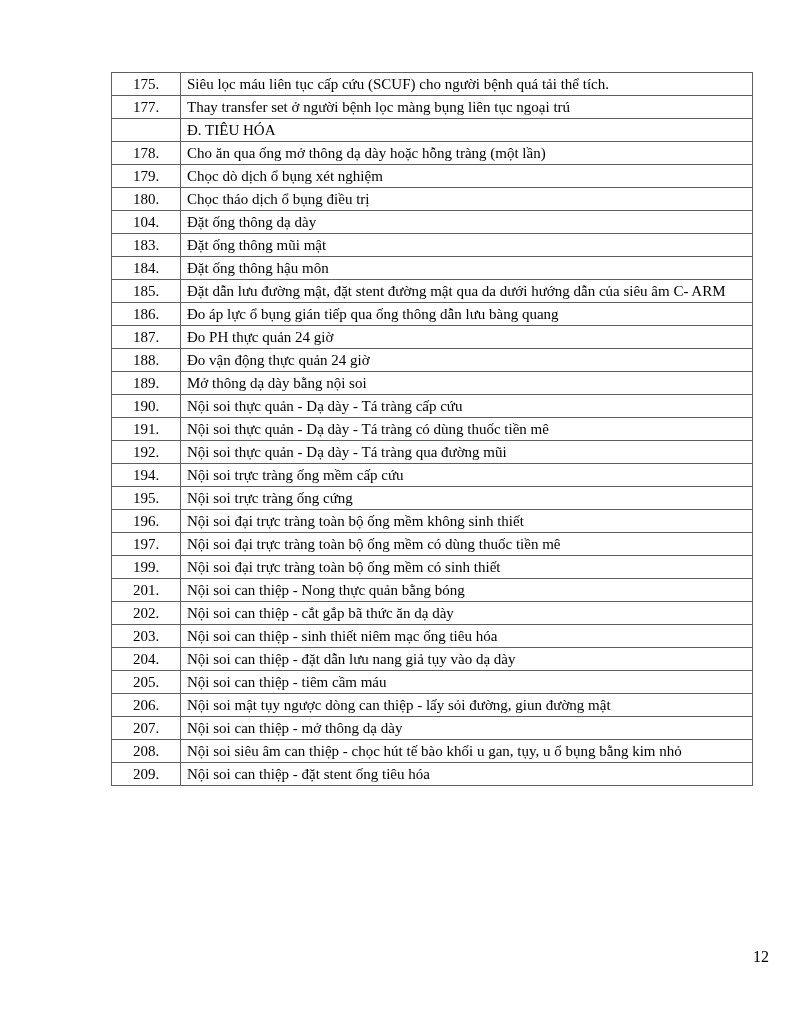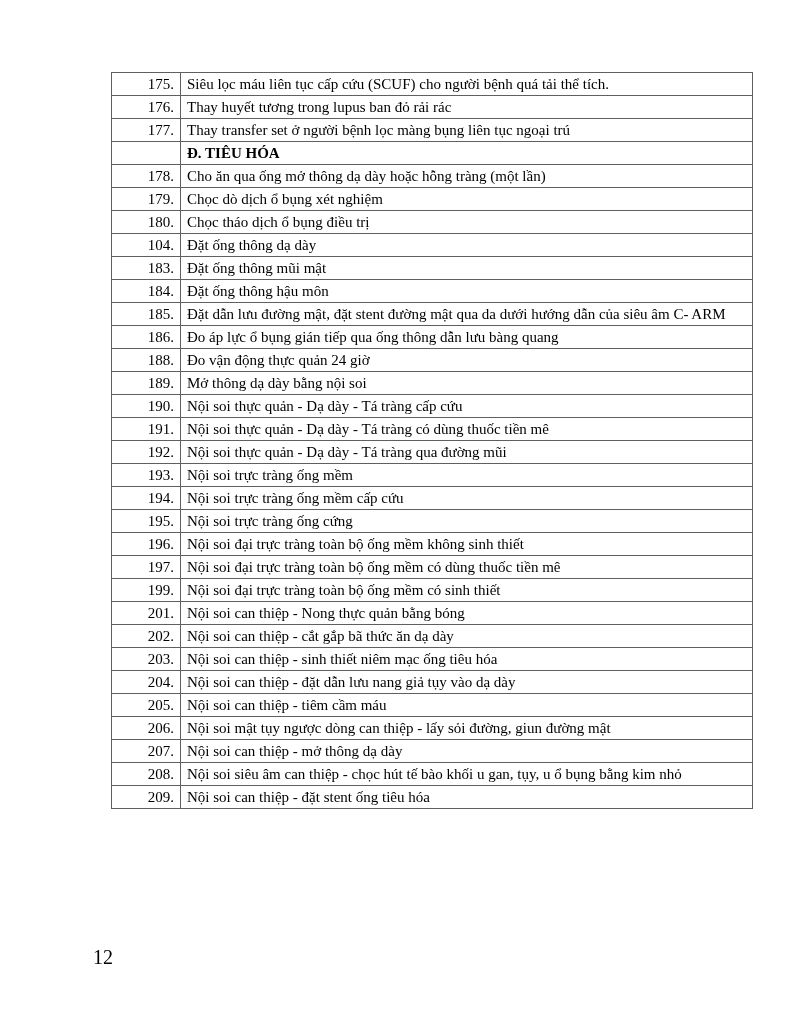--- a/index.html
+++ b/index.html
@@ -27,59 +27,55 @@
   table.proc-table td {
     border: 1px solid #5f5f5f;
     font-size: 15px;
     line-height: 19px;
     padding: 1px 6px;
     vertical-align: middle;
     word-wrap: break-word;
   }
   td.num-cell {
     width: 56px;
-    text-align: right;
+    text-align: center;
     padding-right: 10px;
     padding-left: 3px;
   }
   td.text-cell {
     padding-left: 7px;
     padding-right: 5px;
   }
   tr.proc-row {
     height: 23px;
   }
   tr.section-row td.text-cell {
-    font-weight: bold;
+    font-weight: normal;
   }
   .page-number {
     position: absolute;
-    left: 93px;
+    left: 127px;
     top: 948px;
     width: 642px;
-    text-align: left;
-    font-size: 20px;
+    text-align: right;
+    font-size: 16px;
     line-height: 18px;
   }
 </style>
 </head>
 <body>
 
 <div class="page">
   <table class="proc-table">
     <tbody id="table-body">
   <tr class="proc-row">
     <td class="num-cell">175.</td>
     <td class="text-cell">Siêu lọc máu liên tục cấp cứu (SCUF) cho người bệnh quá tải thể tích.</td>
   </tr>
 
-  <tr class="proc-row">
-    <td class="num-cell">176.</td>
-    <td class="text-cell">Thay huyết tương trong lupus ban đỏ rải rác</td>
-  </tr>
 
   <tr class="proc-row">
     <td class="num-cell">177.</td>
     <td class="text-cell">Thay transfer set ở người bệnh lọc màng bụng liên tục ngoại trú</td>
   </tr>
 
   <tr class="proc-row section-row">
     <td class="num-cell"></td>
     <td class="text-cell">Đ. TIÊU HÓA</td>
   </tr>
@@ -118,20 +114,24 @@
   <tr class="proc-row">
     <td class="num-cell">185.</td>
     <td class="text-cell">Đặt dẫn lưu đường mật, đặt stent đường mật qua da dưới hướng dẫn của siêu âm C- ARM</td>
   </tr>
 
   <tr class="proc-row">
     <td class="num-cell">186.</td>
     <td class="text-cell">Đo áp lực ổ bụng gián tiếp qua ống thông dẫn lưu bàng quang</td>
   </tr>
 
+  <tr class="proc-row">
+    <td class="num-cell">187.</td>
+    <td class="text-cell">Đo PH thực quản 24 giờ</td>
+  </tr>
 
   <tr class="proc-row">
     <td class="num-cell">188.</td>
     <td class="text-cell">Đo vận động thực quản 24 giờ</td>
   </tr>
 
   <tr class="proc-row">
     <td class="num-cell">189.</td>
     <td class="text-cell">Mở thông dạ dày bằng nội soi</td>
   </tr>
@@ -144,24 +144,20 @@
   <tr class="proc-row">
     <td class="num-cell">191.</td>
     <td class="text-cell">Nội soi thực quản - Dạ dày - Tá tràng có dùng thuốc tiền mê</td>
   </tr>
 
   <tr class="proc-row">
     <td class="num-cell">192.</td>
     <td class="text-cell">Nội soi thực quản - Dạ dày - Tá tràng qua đường mũi</td>
   </tr>
 
-  <tr class="proc-row">
-    <td class="num-cell">193.</td>
-    <td class="text-cell">Nội soi trực tràng ống mềm</td>
-  </tr>
 
   <tr class="proc-row">
     <td class="num-cell">194.</td>
     <td class="text-cell">Nội soi trực tràng ống mềm cấp cứu</td>
   </tr>
 
   <tr class="proc-row">
     <td class="num-cell">195.</td>
     <td class="text-cell">Nội soi trực tràng ống cứng</td>
   </tr>

